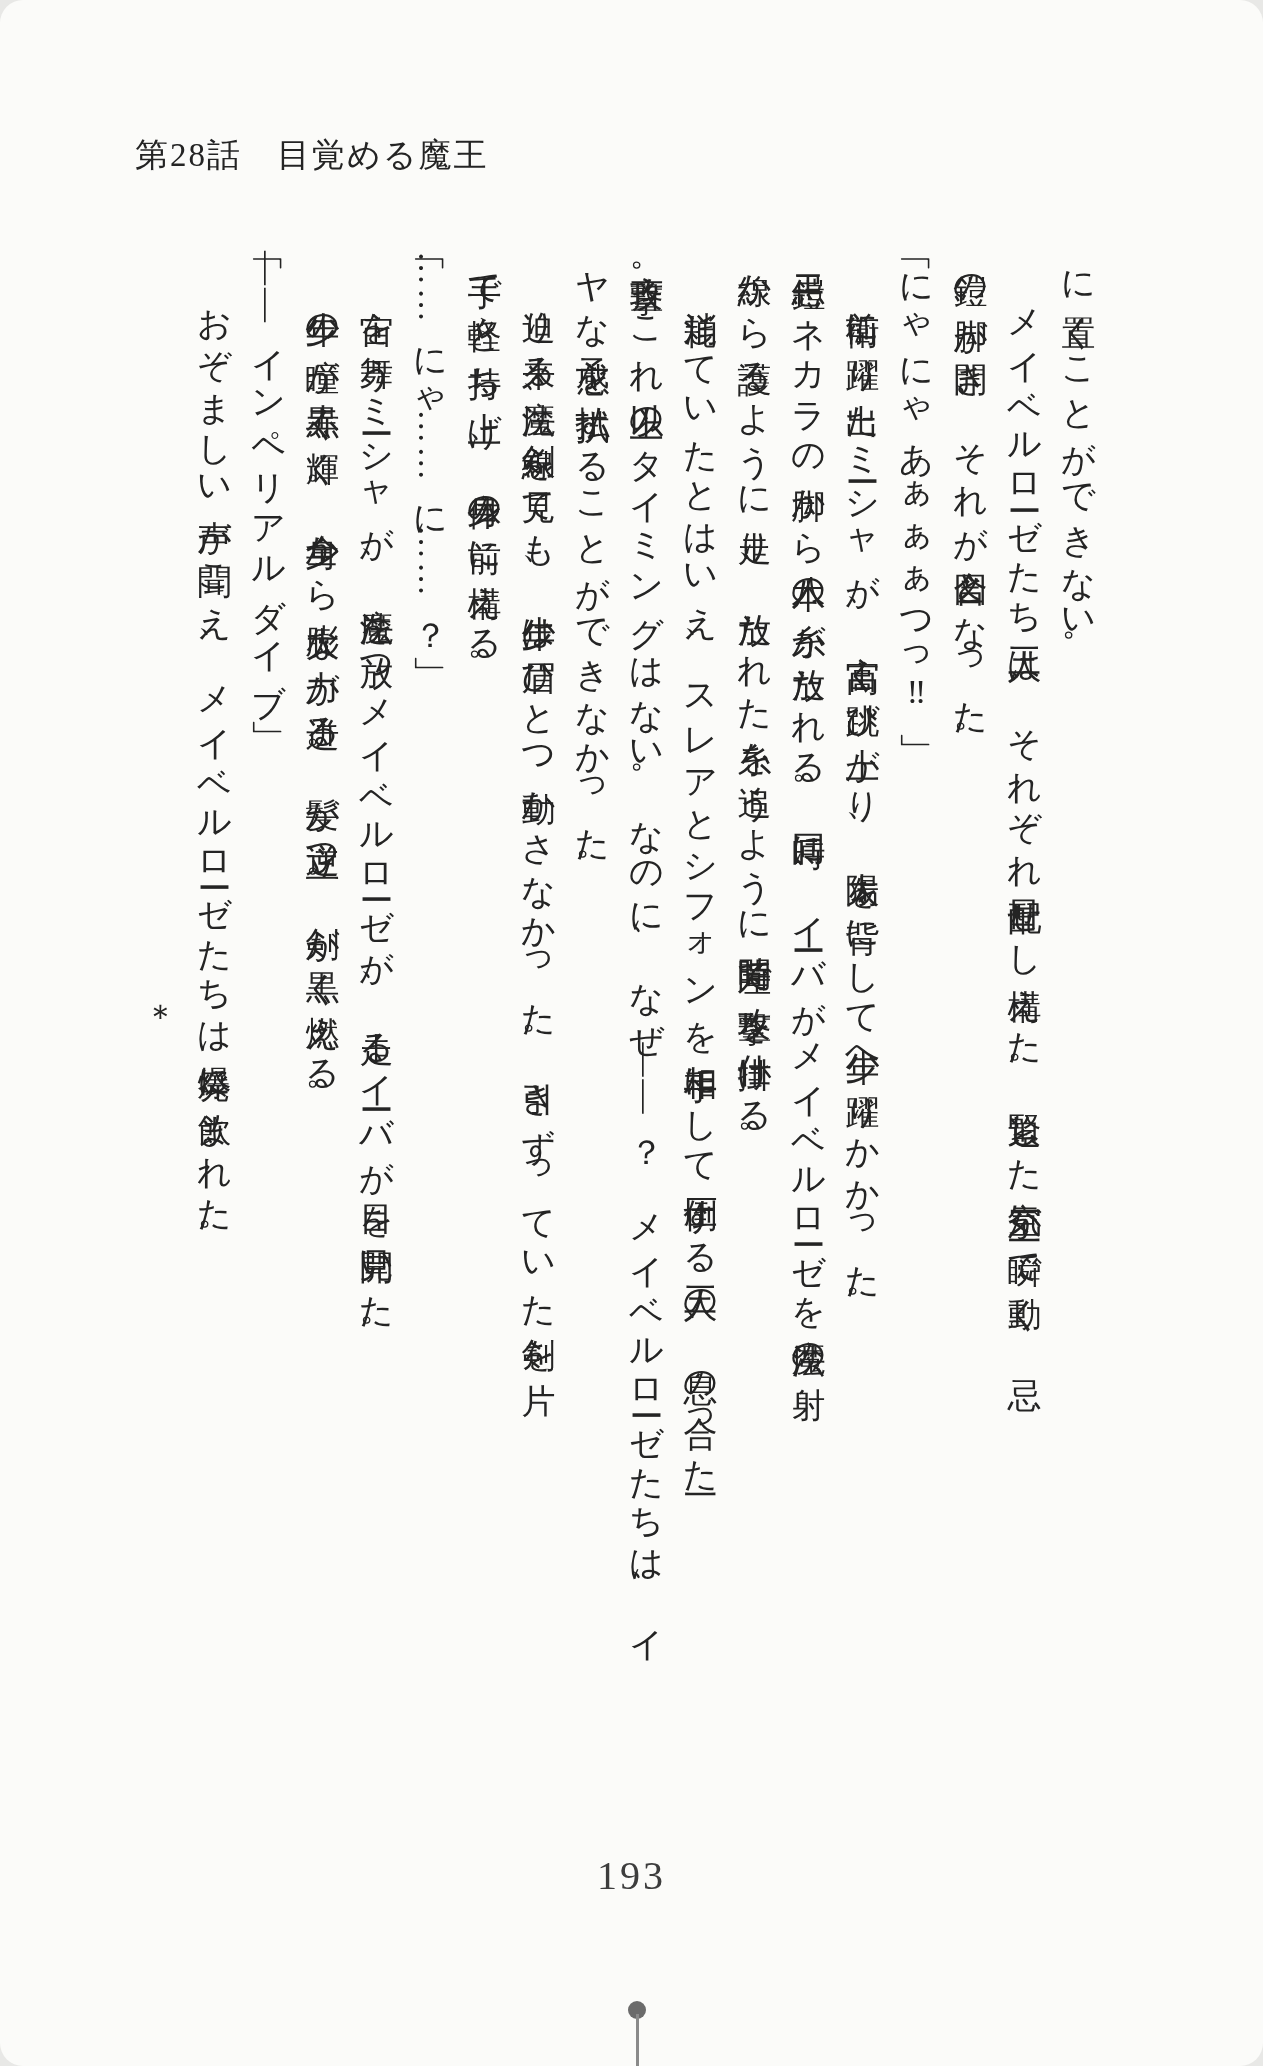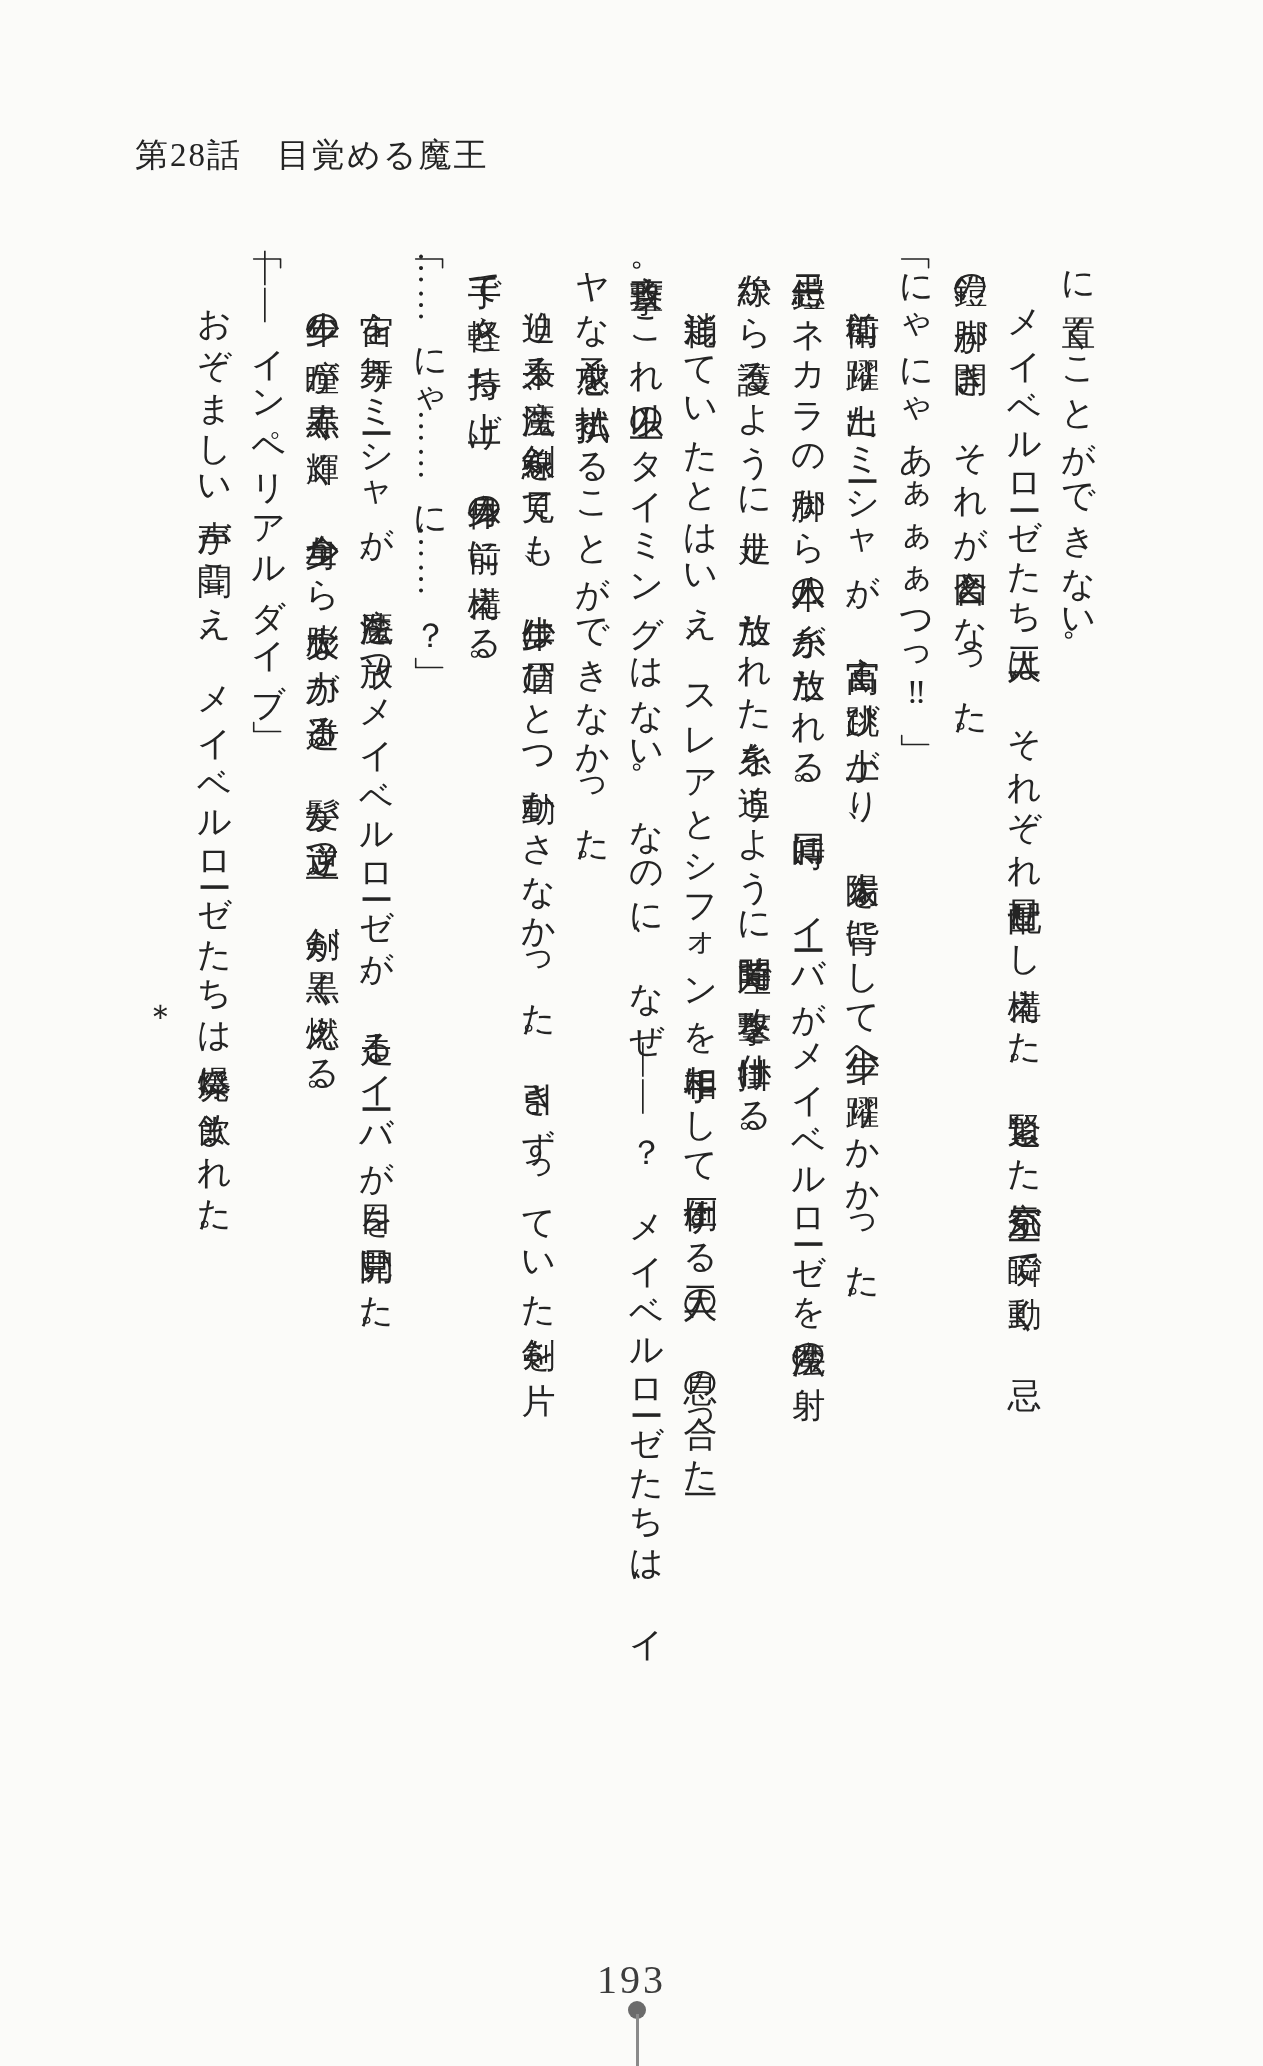--- a/index.html
+++ b/index.html
@@ -8,20 +8,21 @@
     background: #e8e8e6;
   }
   .page {
     position: relative;
     width: 1263px;
     height: 2066px;
     margin: 0 auto;
     background: #fbfbf9;
     overflow: hidden;
     font-family: "Liberation Serif", "DejaVu Serif", serif;
+    border-radius: 23px;
   }
   .chapter-header {
     position: absolute;
     left: 135px;
     top: 133px;
     font-size: 33px;
     letter-spacing: 2px;
     color: #242424;
     white-space: pre;
   }
@@ -43,21 +44,21 @@
     color: #242424;
     white-space: pre;
   }
   .text-block p.line-center {
     text-align: center;
     letter-spacing: 0;
   }
   .page-number {
     position: absolute;
     left: 0;
-    top: 1956px;
+    top: 1852px;
     width: 100%;
     text-align: center;
     font-size: 40px;
     letter-spacing: 3px;
     color: #3d3d3d;
   }
   .binding-dot {
     position: absolute;
     left: 628px;
     top: 2001px;

